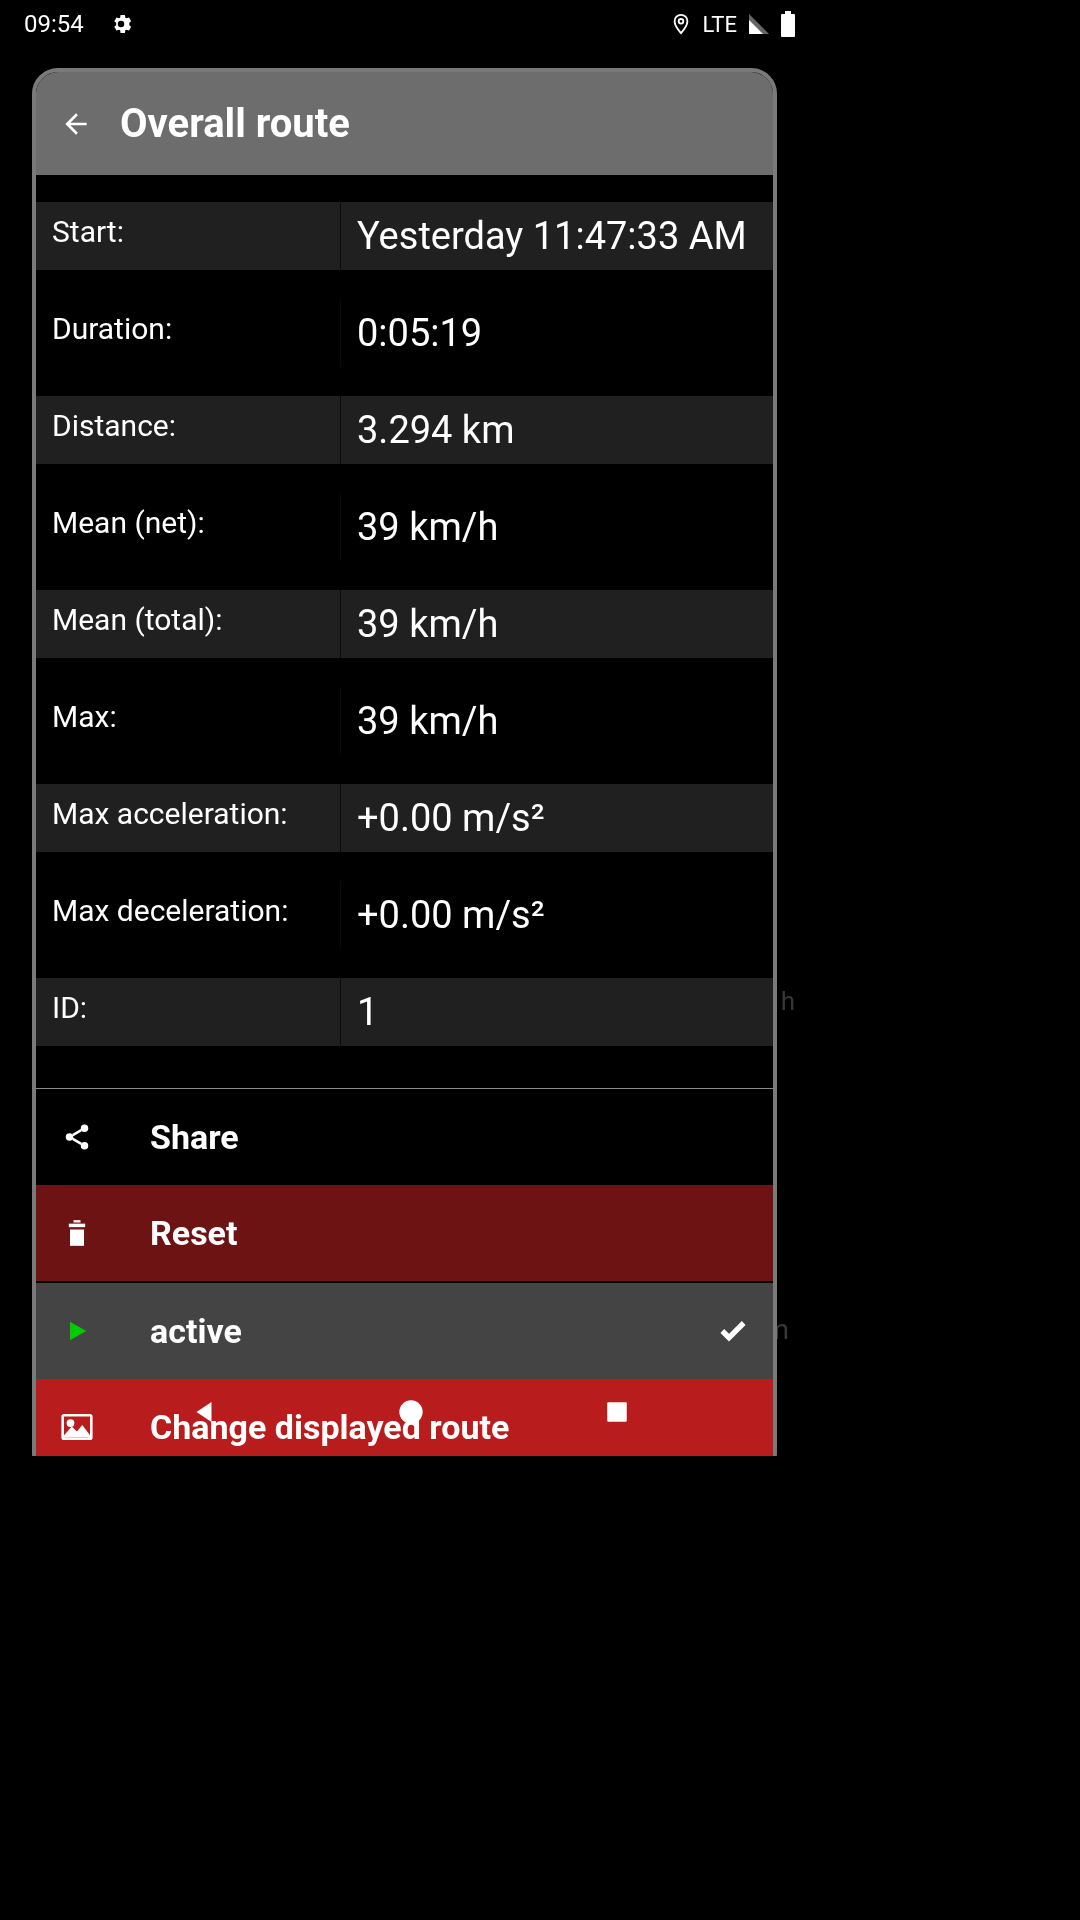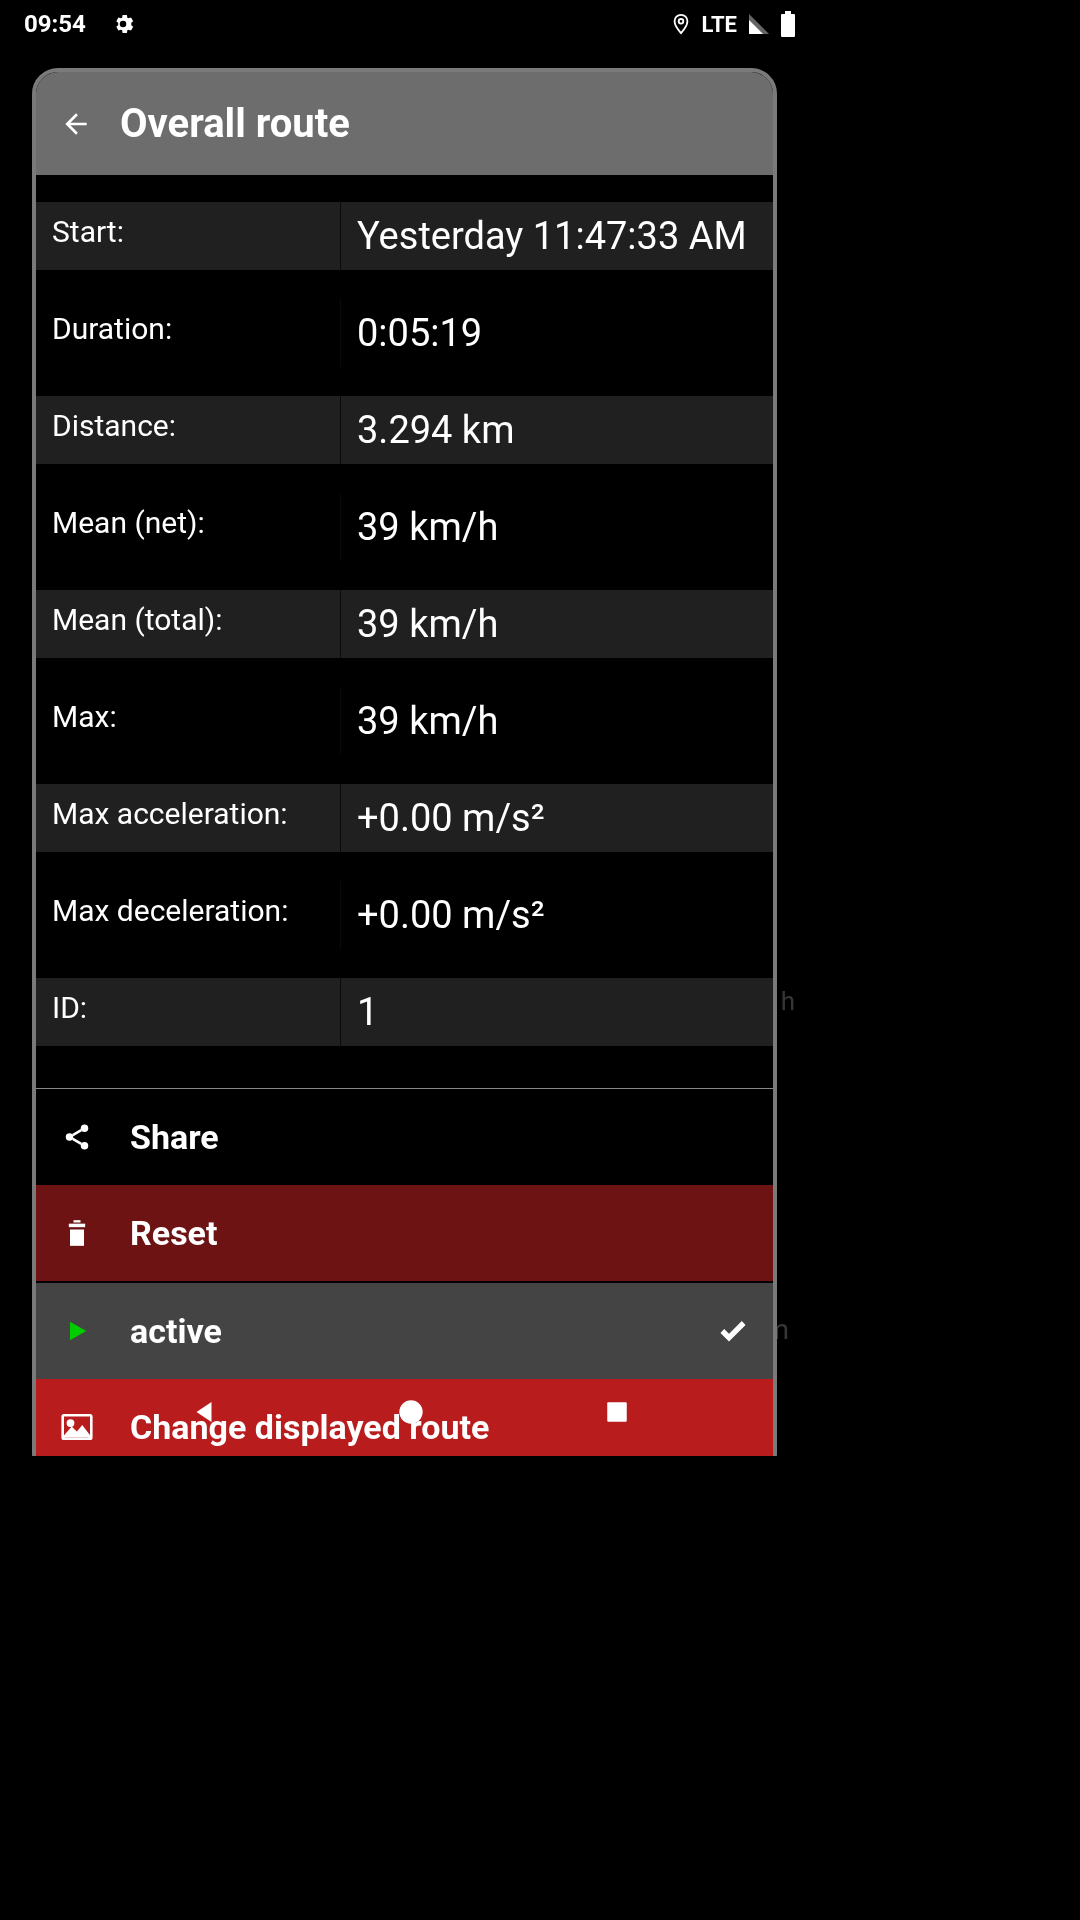--- a/index.html
+++ b/index.html
@@ -16,21 +16,21 @@
     
     .status-bar {
       position: absolute;
       top: 0; left: 0; right: 0;
       height: 48px;
       display: flex;
       align-items: center;
       justify-content: space-between;
       padding: 11px 24px;
       font-size: 24px;
-      font-weight: 700;
+      font-weight: 400;
     }
     .status-left { display: flex; align-items: center; gap: 24px; }
     .status-right { display: flex; align-items: center; gap: 10px; }
     .gear-icon, .location-icon, .signal-icon, .battery-icon {
       display: inline-flex;
       align-items: center;
     }
     
     
     .bg-content {
@@ -113,21 +113,21 @@
       height: 1px;
       background: #888;
       margin-top: 40px;
     }
     
     
     .action-row {
       display: flex;
       align-items: center;
       padding: 28px 24px;
-      gap: 36px;
+      gap: 56px;
       font-size: 34px;
       font-weight: 700;
     }
     .action-row.share { background: #000; }
     .action-row.active-row { background: #444; }
     .action-row.reset-row { background: #6d1313; border-bottom: 2px solid #000; }
     .action-row.change-row { background: #b91c1c; }
     .action-icon { width: 34px; display: flex; justify-content: center; }
     .action-label { flex: 1; }
     .check-icon { display: flex; }

